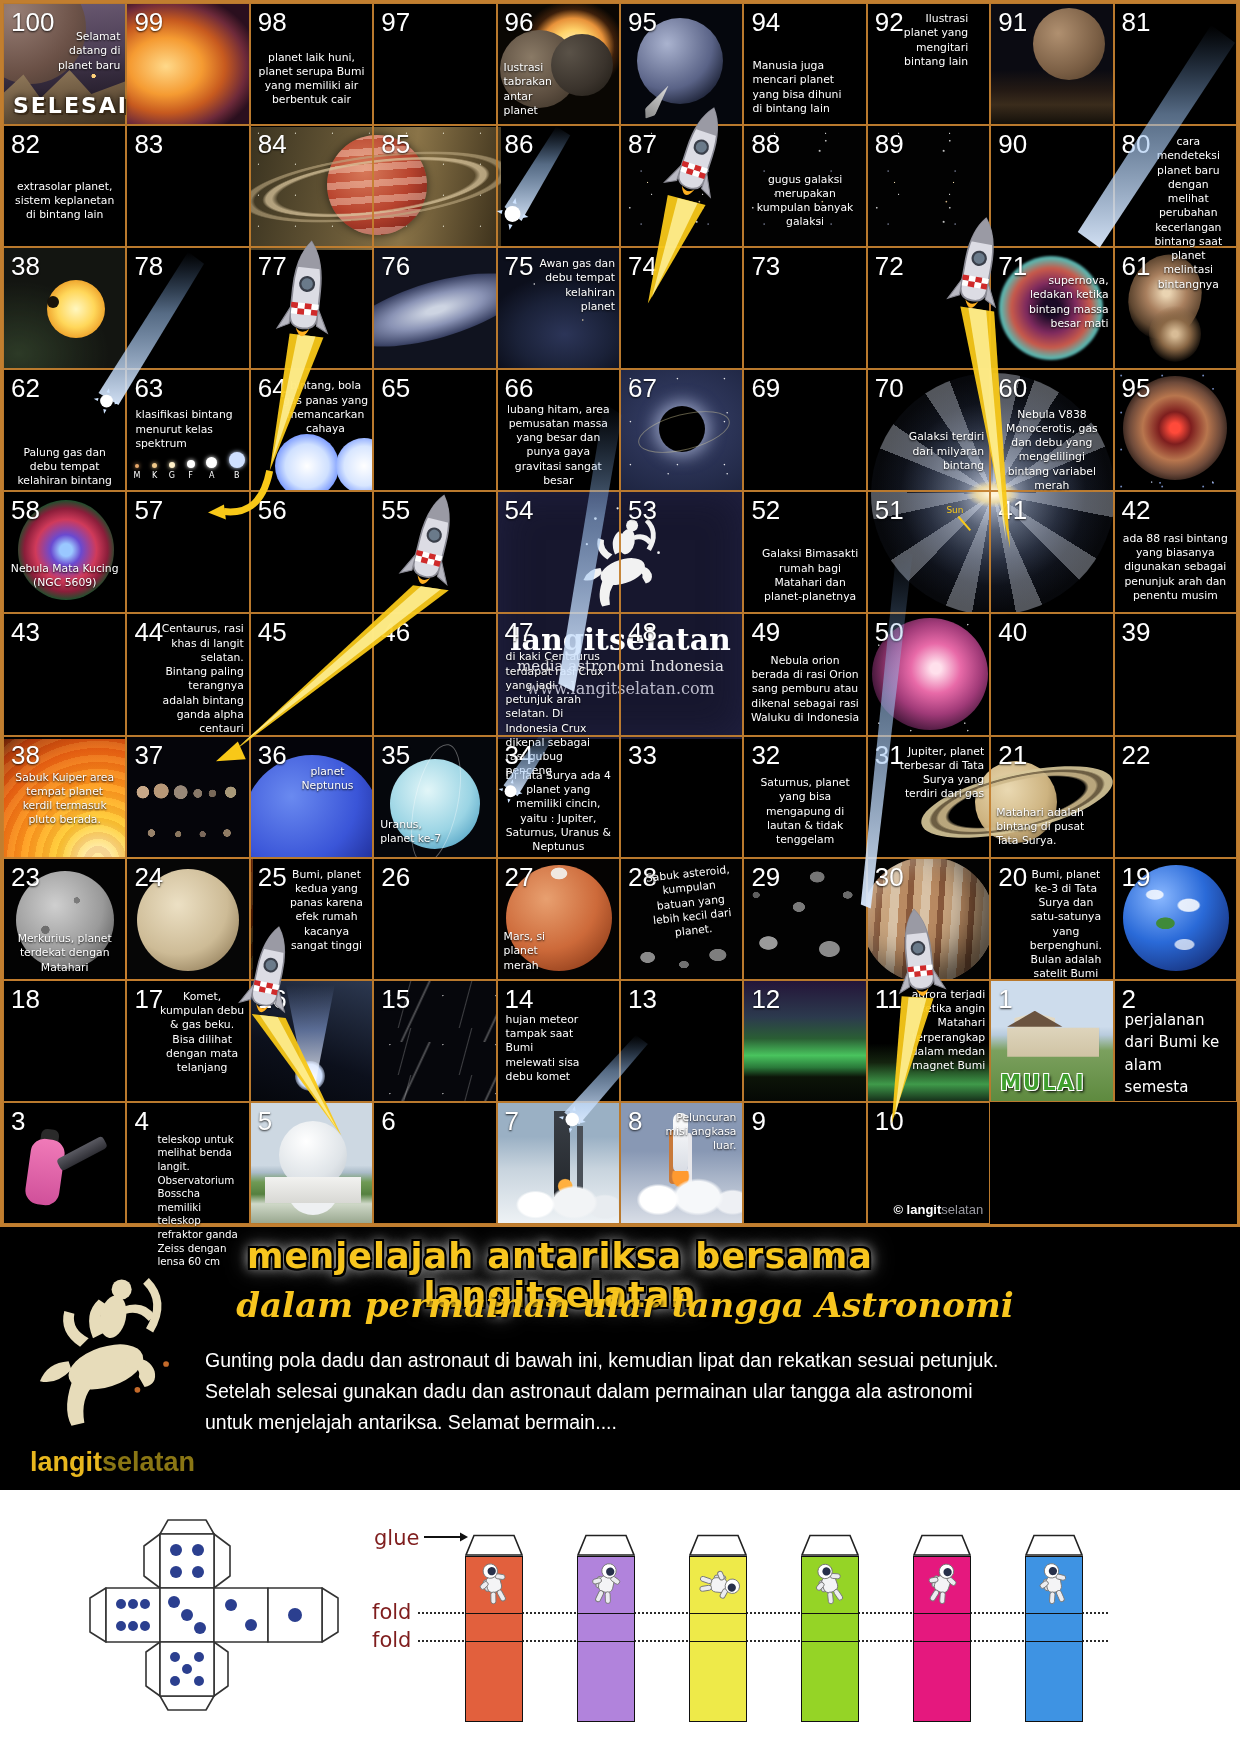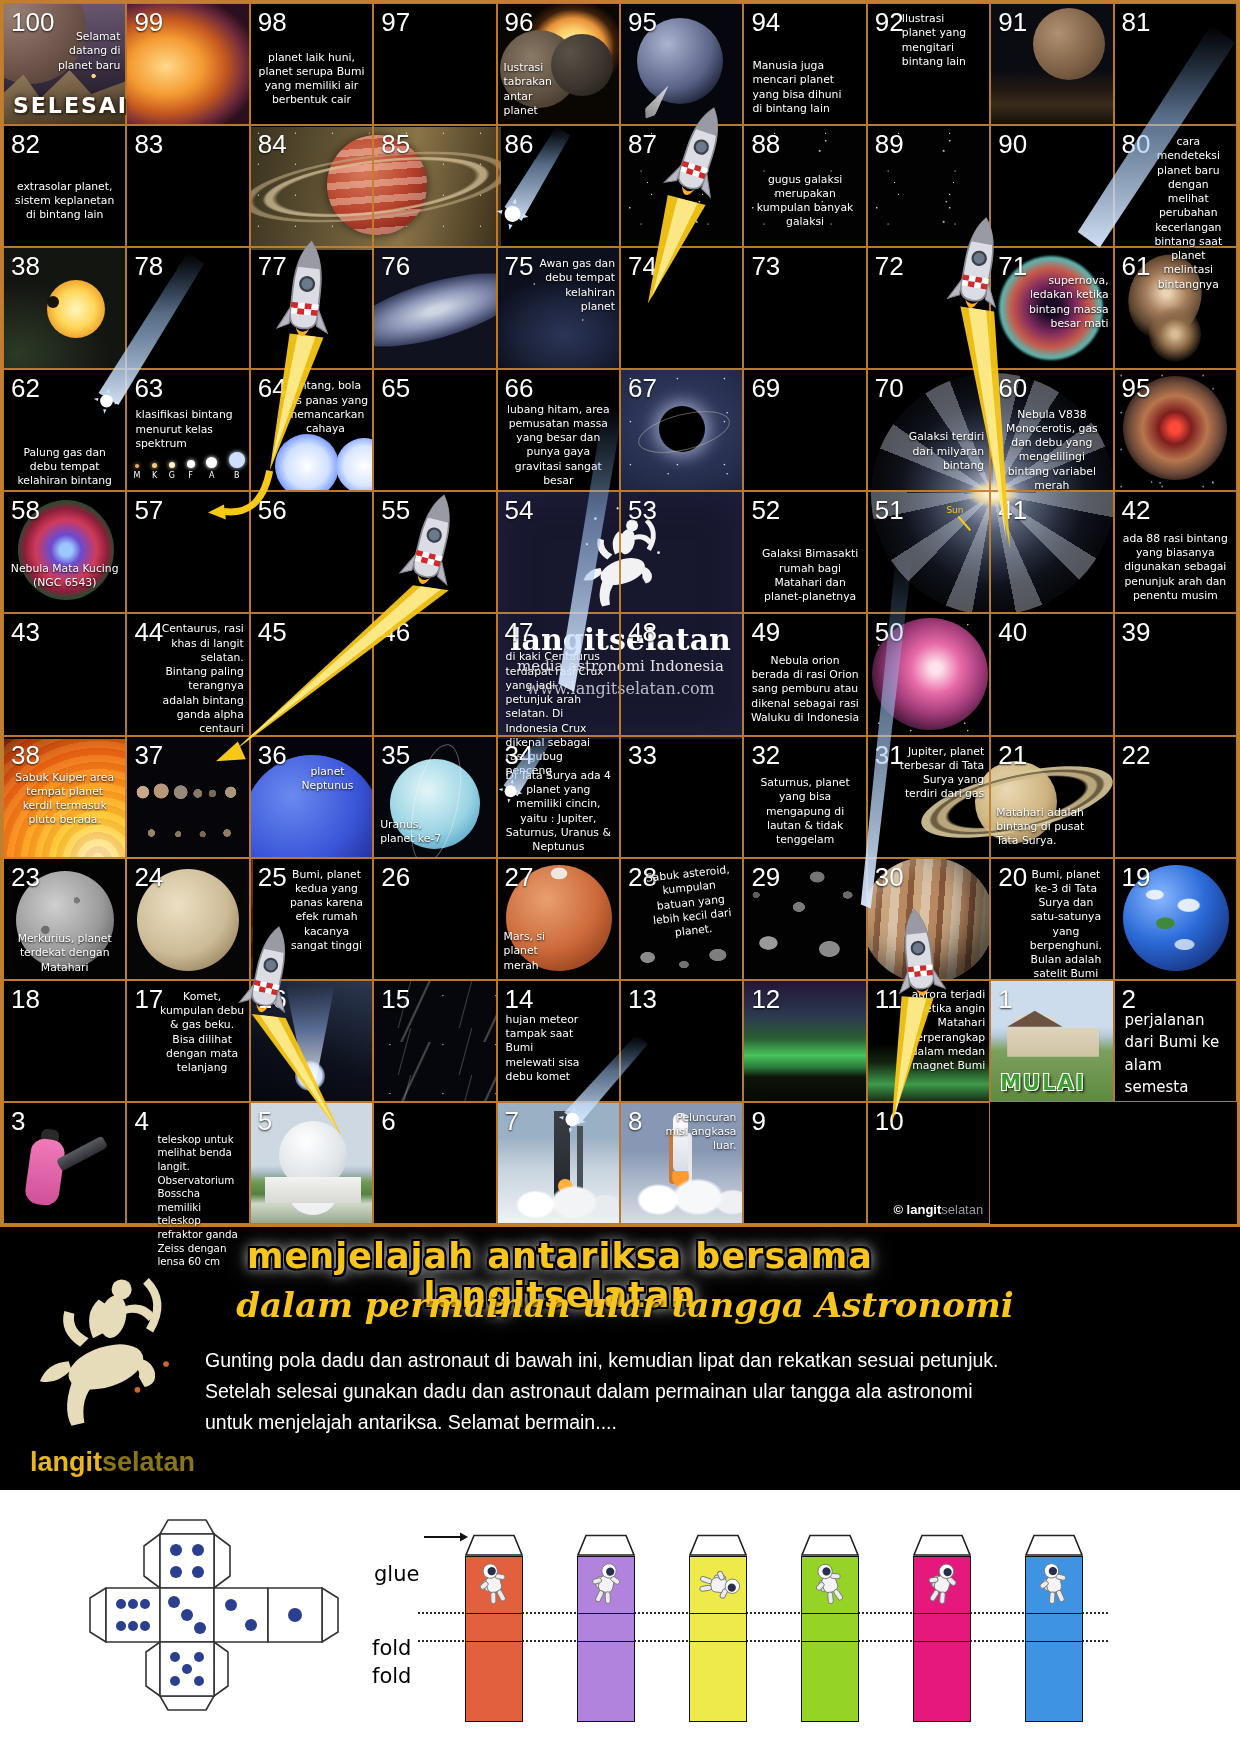--- a/index.html
+++ b/index.html
@@ -28,21 +28,21 @@
   
   .spectrum{position:absolute;left:6px;right:4px;bottom:10px;z-index:3;display:flex;
             align-items:flex-end;justify-content:space-between;}
   .sp-item{display:flex;flex-direction:column;align-items:center;gap:3px;}
   .sp-dot{border-radius:50%;}
   .sp-l{font:8px "DejaVu Sans",sans-serif;color:#fff;}
   
   [data-cell="100"] .ct{left:44%;right:5px;top:26px;bottom:auto;text-align:right;justify-content:flex-end;align-items:flex-start;}
   [data-cell="96"] .ct{left:6px;right:45%;top:auto;bottom:6px;text-align:left;align-items:flex-end;}
   [data-cell="94"] .ct{top:auto;bottom:8px;left:8px;right:18px;text-align:left;align-items:flex-end;}
-  [data-cell="92"] .ct{left:34px;right:21px;top:8px;text-align:left;align-items:flex-start;}
+  [data-cell="92"] .ct{left:34px;right:21px;top:8px;text-align:right;align-items:flex-start;}
   [data-cell="80"] .ct{left:32px;top:9px;align-items:flex-start;}
   [data-cell="75"] .ct{left:36px;right:4px;top:9px;text-align:right;align-items:flex-start;}
   [data-cell="71"] .ct{left:34px;right:4px;top:26px;text-align:right;align-items:flex-start;}
   [data-cell="62"] .ct{top:auto;bottom:2px;align-items:flex-end;}
   [data-cell="63"] .ct{top:38px;left:8px;right:10px;text-align:left;align-items:flex-start;}
   [data-cell="64"] .ct{left:30px;right:2px;top:9px;align-items:flex-start;}
   [data-cell="68"] .ct{left:32px;right:3px;top:9px;align-items:flex-start;}
   [data-cell="70"] .ct{top:50%;left:30px;right:5px;text-align:right;align-items:flex-start;}
   [data-cell="60"] .ct{top:44px;}
   [data-cell="58"] .ct{top:auto;bottom:22px;align-items:flex-end;}
@@ -284,21 +284,21 @@
   .btitle{position:absolute;left:115px;top:10px;width:890px;text-align:center;
     font:bold 35px/1.1 "DejaVu Sans",sans-serif;letter-spacing:1px;color:#f7c51e;
     text-shadow:-2px -2px 0 #000,2px -2px 0 #000,-2px 2px 0 #000,2px 2px 0 #000,0 -2px 0 #000,0 2px 0 #000,-2px 0 0 #000,2px 0 0 #000,0 0 12px rgba(255,255,255,.9),0 0 22px rgba(255,255,255,.6);}
   .bsub{position:absolute;left:230px;top:58px;width:790px;text-align:center;
     font:italic bold 34px/1.2 "DejaVu Serif",serif;color:#f7c51e;text-shadow:1px 2px 3px rgba(0,0,0,.8);}
   .bpara{position:absolute;left:205px;top:118px;width:818px;
     font:19.5px/1.58 "Liberation Sans",sans-serif;color:#fff;}
   
   .cutout{position:absolute;left:0;top:1490px;width:1240px;height:263px;background:#fff;}
   .dice-net{position:absolute;left:72px;top:26px;}
-  .lab{position:absolute;font:21px/1 "DejaVu Sans",sans-serif;color:#000000;margin-top:36px;}
+  .lab{position:absolute;font:21px/1 "DejaVu Sans",sans-serif;color:#7f1d1d;}
   .lab-glue{left:374px;top:38px;} .lab-fold1{left:372px;top:112px;} .lab-fold2{left:372px;top:140px;}
   .glue-arrow{position:absolute;left:424px;top:40px;}
   .foldline{position:absolute;height:0;border-top:2px dotted #2a2a2a;z-index:1;}
   .fl1{left:418px;top:122px;width:690px;} .fl2{left:418px;top:150px;width:690px;}
   .strip{position:absolute;top:44px;width:58px;z-index:2;}
   .strip .tab{display:block;}
   .strip .sect{width:58px;box-sizing:border-box;border:1.6px solid #111;border-bottom:none;}
   .strip .s-astro{height:58px;display:flex;align-items:center;justify-content:center;border-bottom:1.6px solid #111;}
   .strip .s-mid{height:28px;border-top:none;border-bottom:1.6px solid #111;}
   .strip .s-body{height:80px;border-top:none;border-bottom:1.6px solid #111;}
@@ -516,21 +516,21 @@
           <span class="num">60</span>
           <div class="ct">Nebula V838 Monocerotis, gas dan debu yang mengelilingi bintang variabel merah</div>
         </div>
         <div class="cell" data-cell="59">
           <div class="cell-art a-v838-nebula"></div>
           <span class="num">95</span>
         </div>
         <div class="cell" data-cell="58">
           <div class="cell-art a-cats-eye-nebula"></div>
           <span class="num">58</span>
-          <div class="ct">Nebula Mata Kucing (NGC 6543)</div>
+          <div class="ct">Nebula Mata Kucing (NGC 5609)</div>
         </div>
         <div class="cell" data-cell="57">
           <span class="num">57</span>
         </div>
         <div class="cell" data-cell="56">
           <span class="num">56</span>
         </div>
         <div class="cell" data-cell="55">
           <span class="num">55</span>
         </div>

